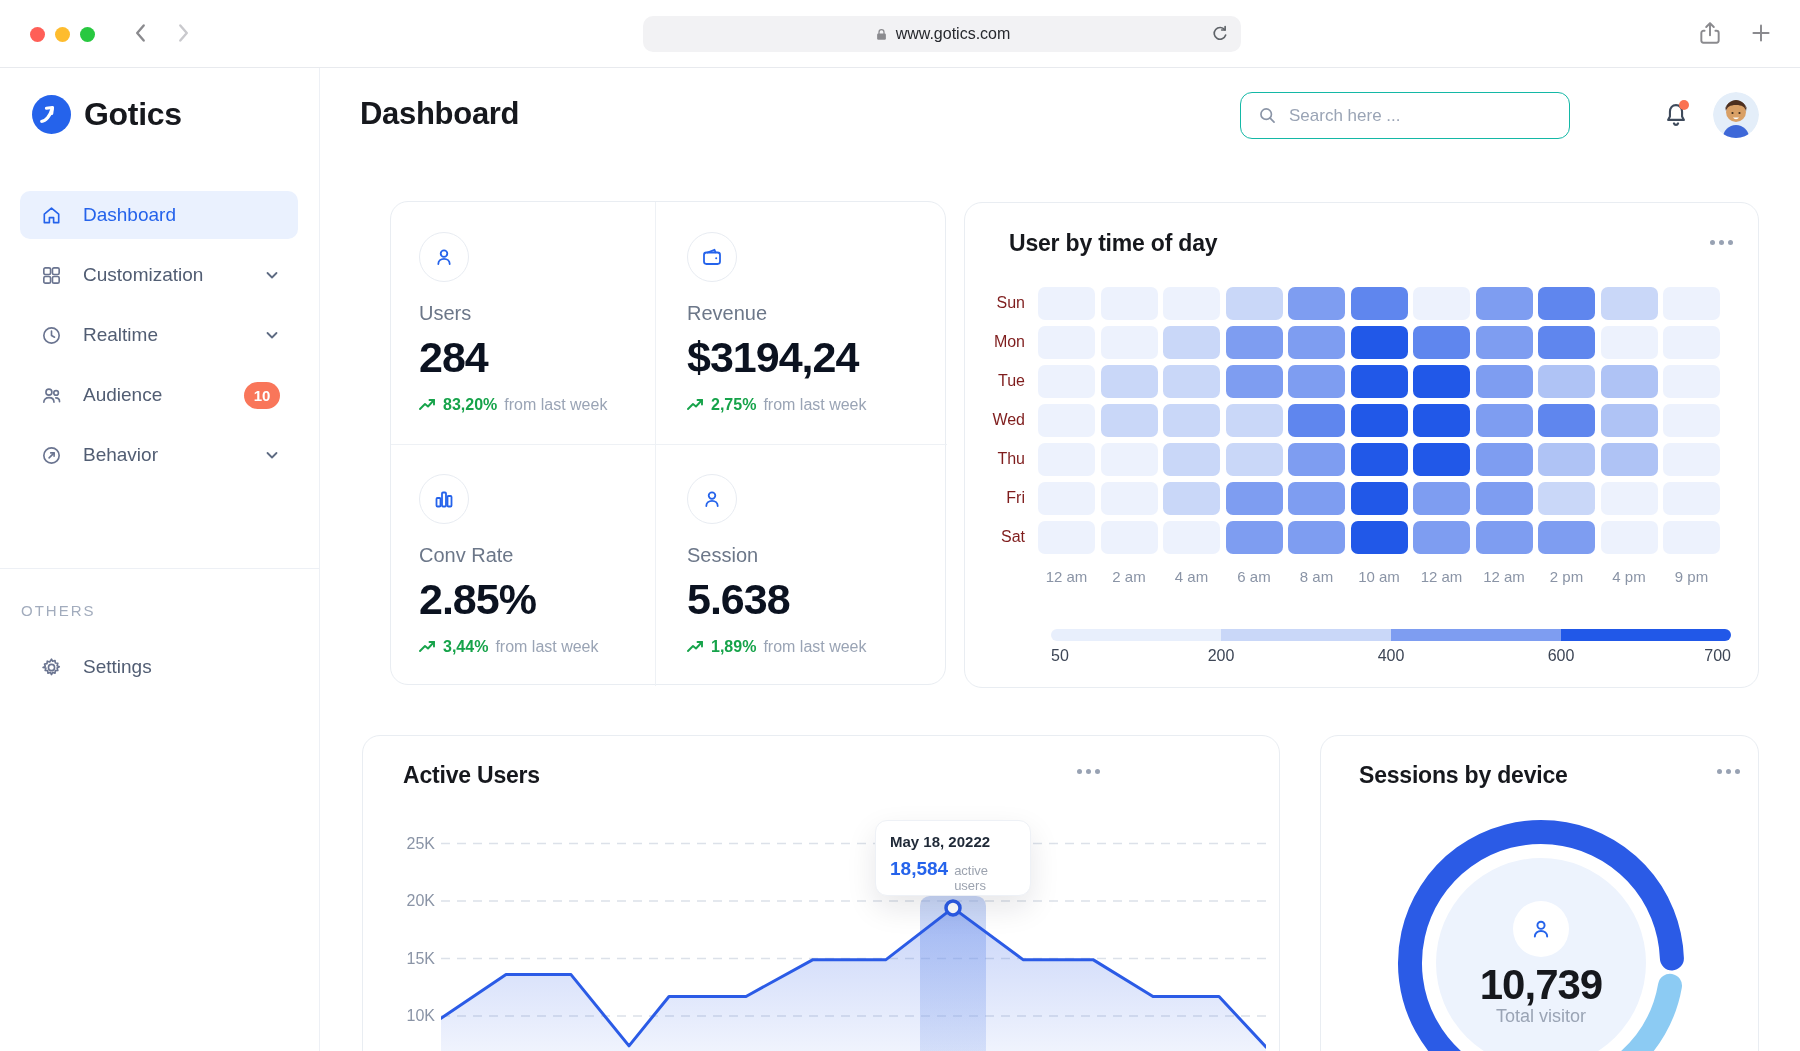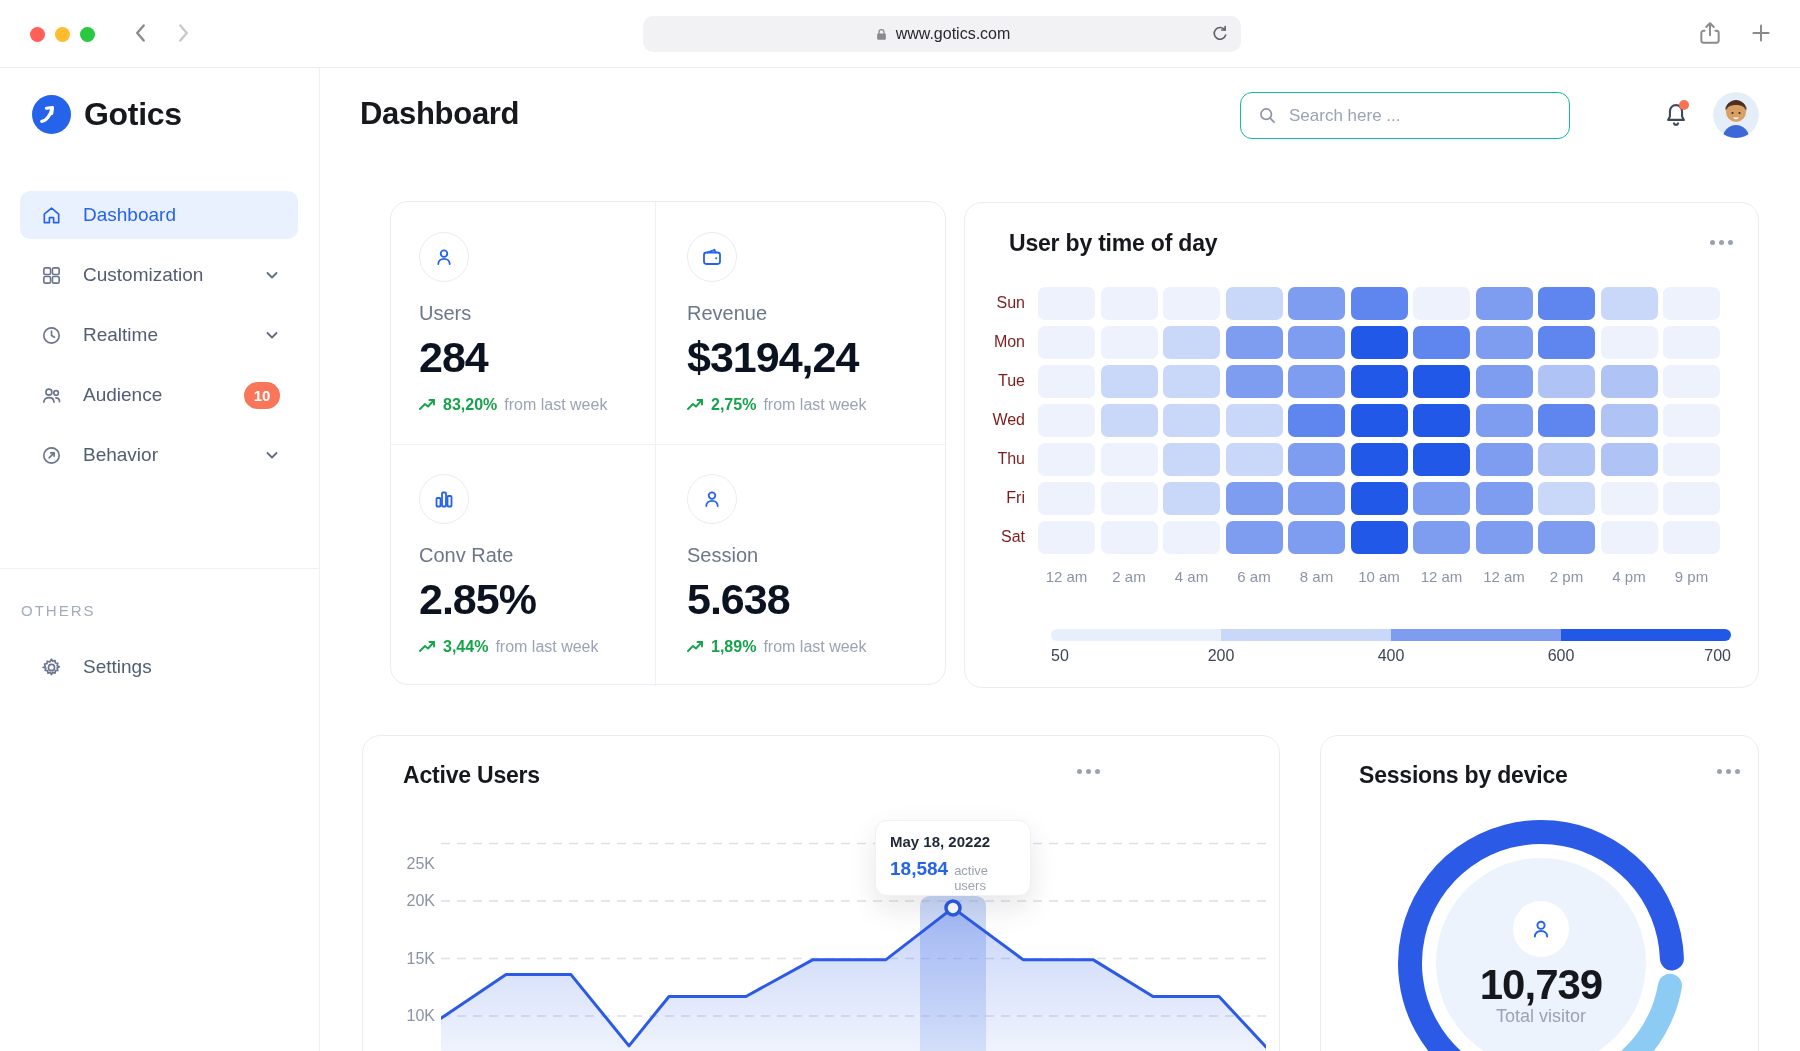--- a/index.html
+++ b/index.html
@@ -467,21 +467,21 @@
   </section>
 
   <section class="card line-card">
     <div class="card-title line-title">Active Users</div>
     <div class="dots" style="left:714px;top:33px">
         <i></i>
         <i></i>
         <i></i>
       </div>
     <div id="ylabs">
-        <div class="ylab" style="top: 98.5px; margin-top: 20px;">25K</div>
+        <div class="ylab" style="top: 98.5px;">25K</div>
         <div class="ylab" style="top: 156px;">20K</div>
         <div class="ylab" style="top: 213.5px;">15K</div>
         <div class="ylab" style="top: 271px;">10K</div>
       </div>
     <svg class="line-svg" width="825" height="270" viewBox="0 0 825 270" id="lineSvg">
         <defs>
           <linearGradient id="areaGrad" x1="0" y1="0" x2="0" y2="1">
             <stop offset="0" stop-color="#2B5BE6" stop-opacity="0.26"></stop>
             <stop offset="1" stop-color="#2B5BE6" stop-opacity="0.02"></stop>
           </linearGradient>

